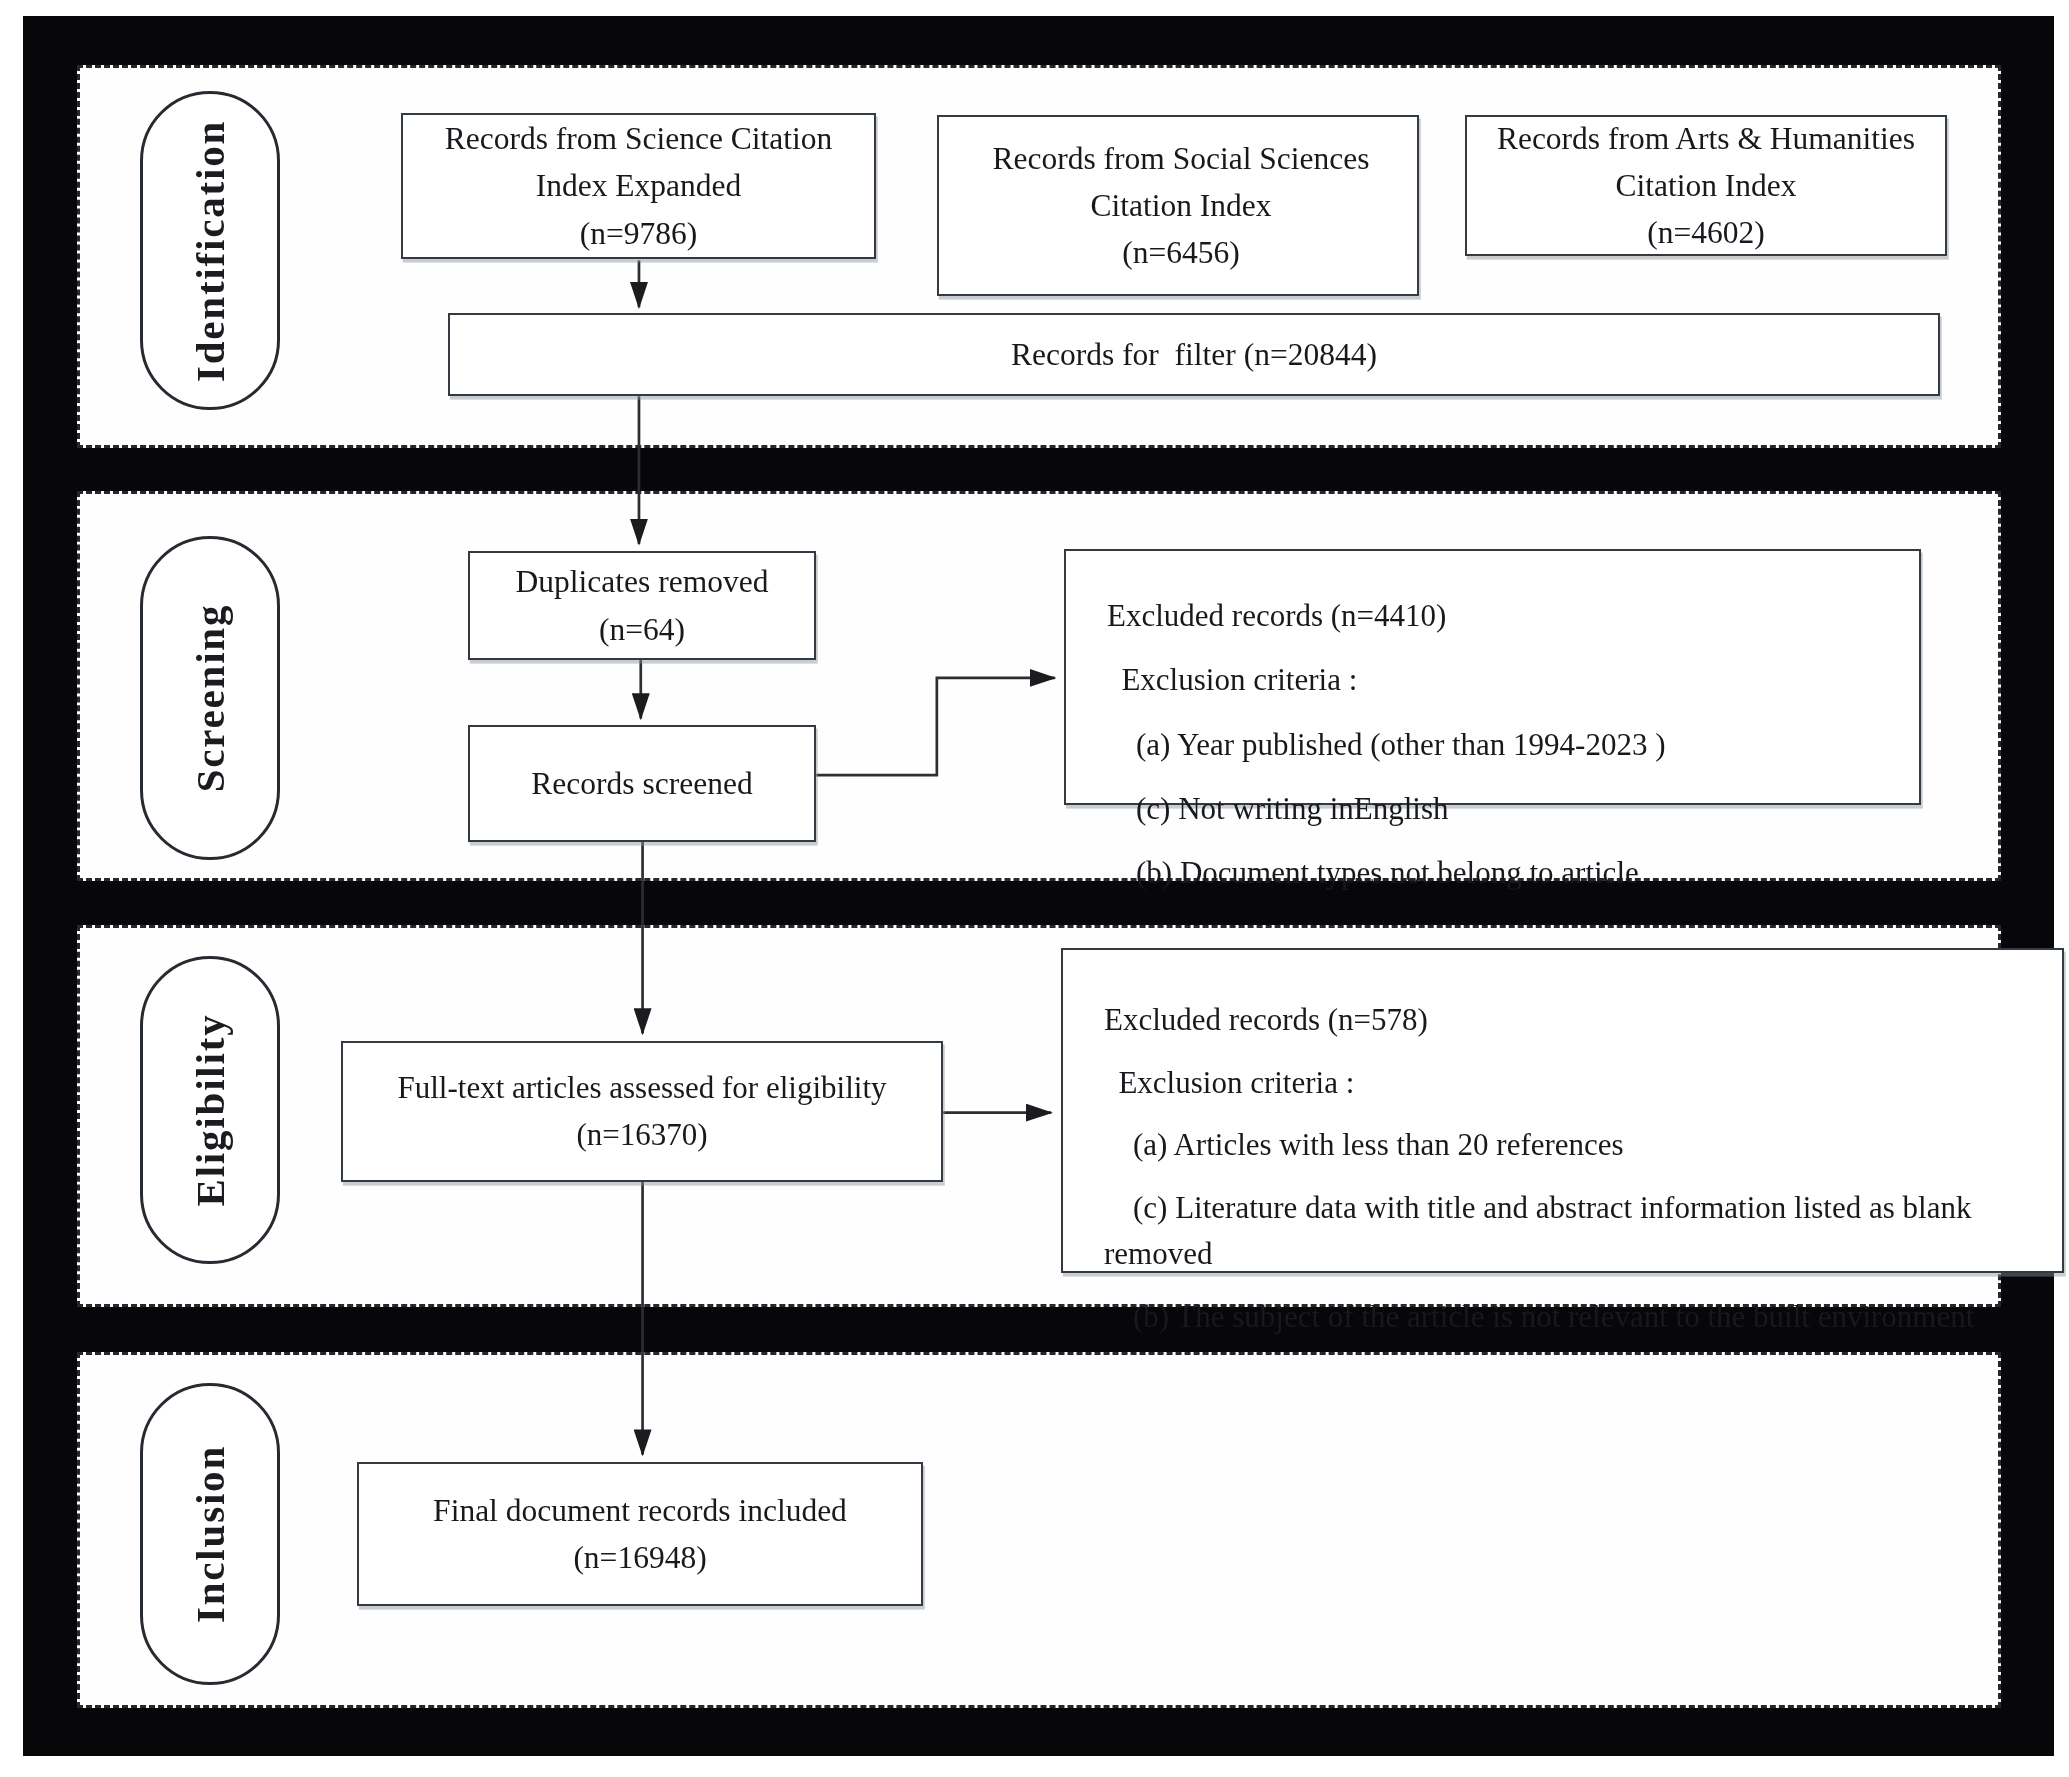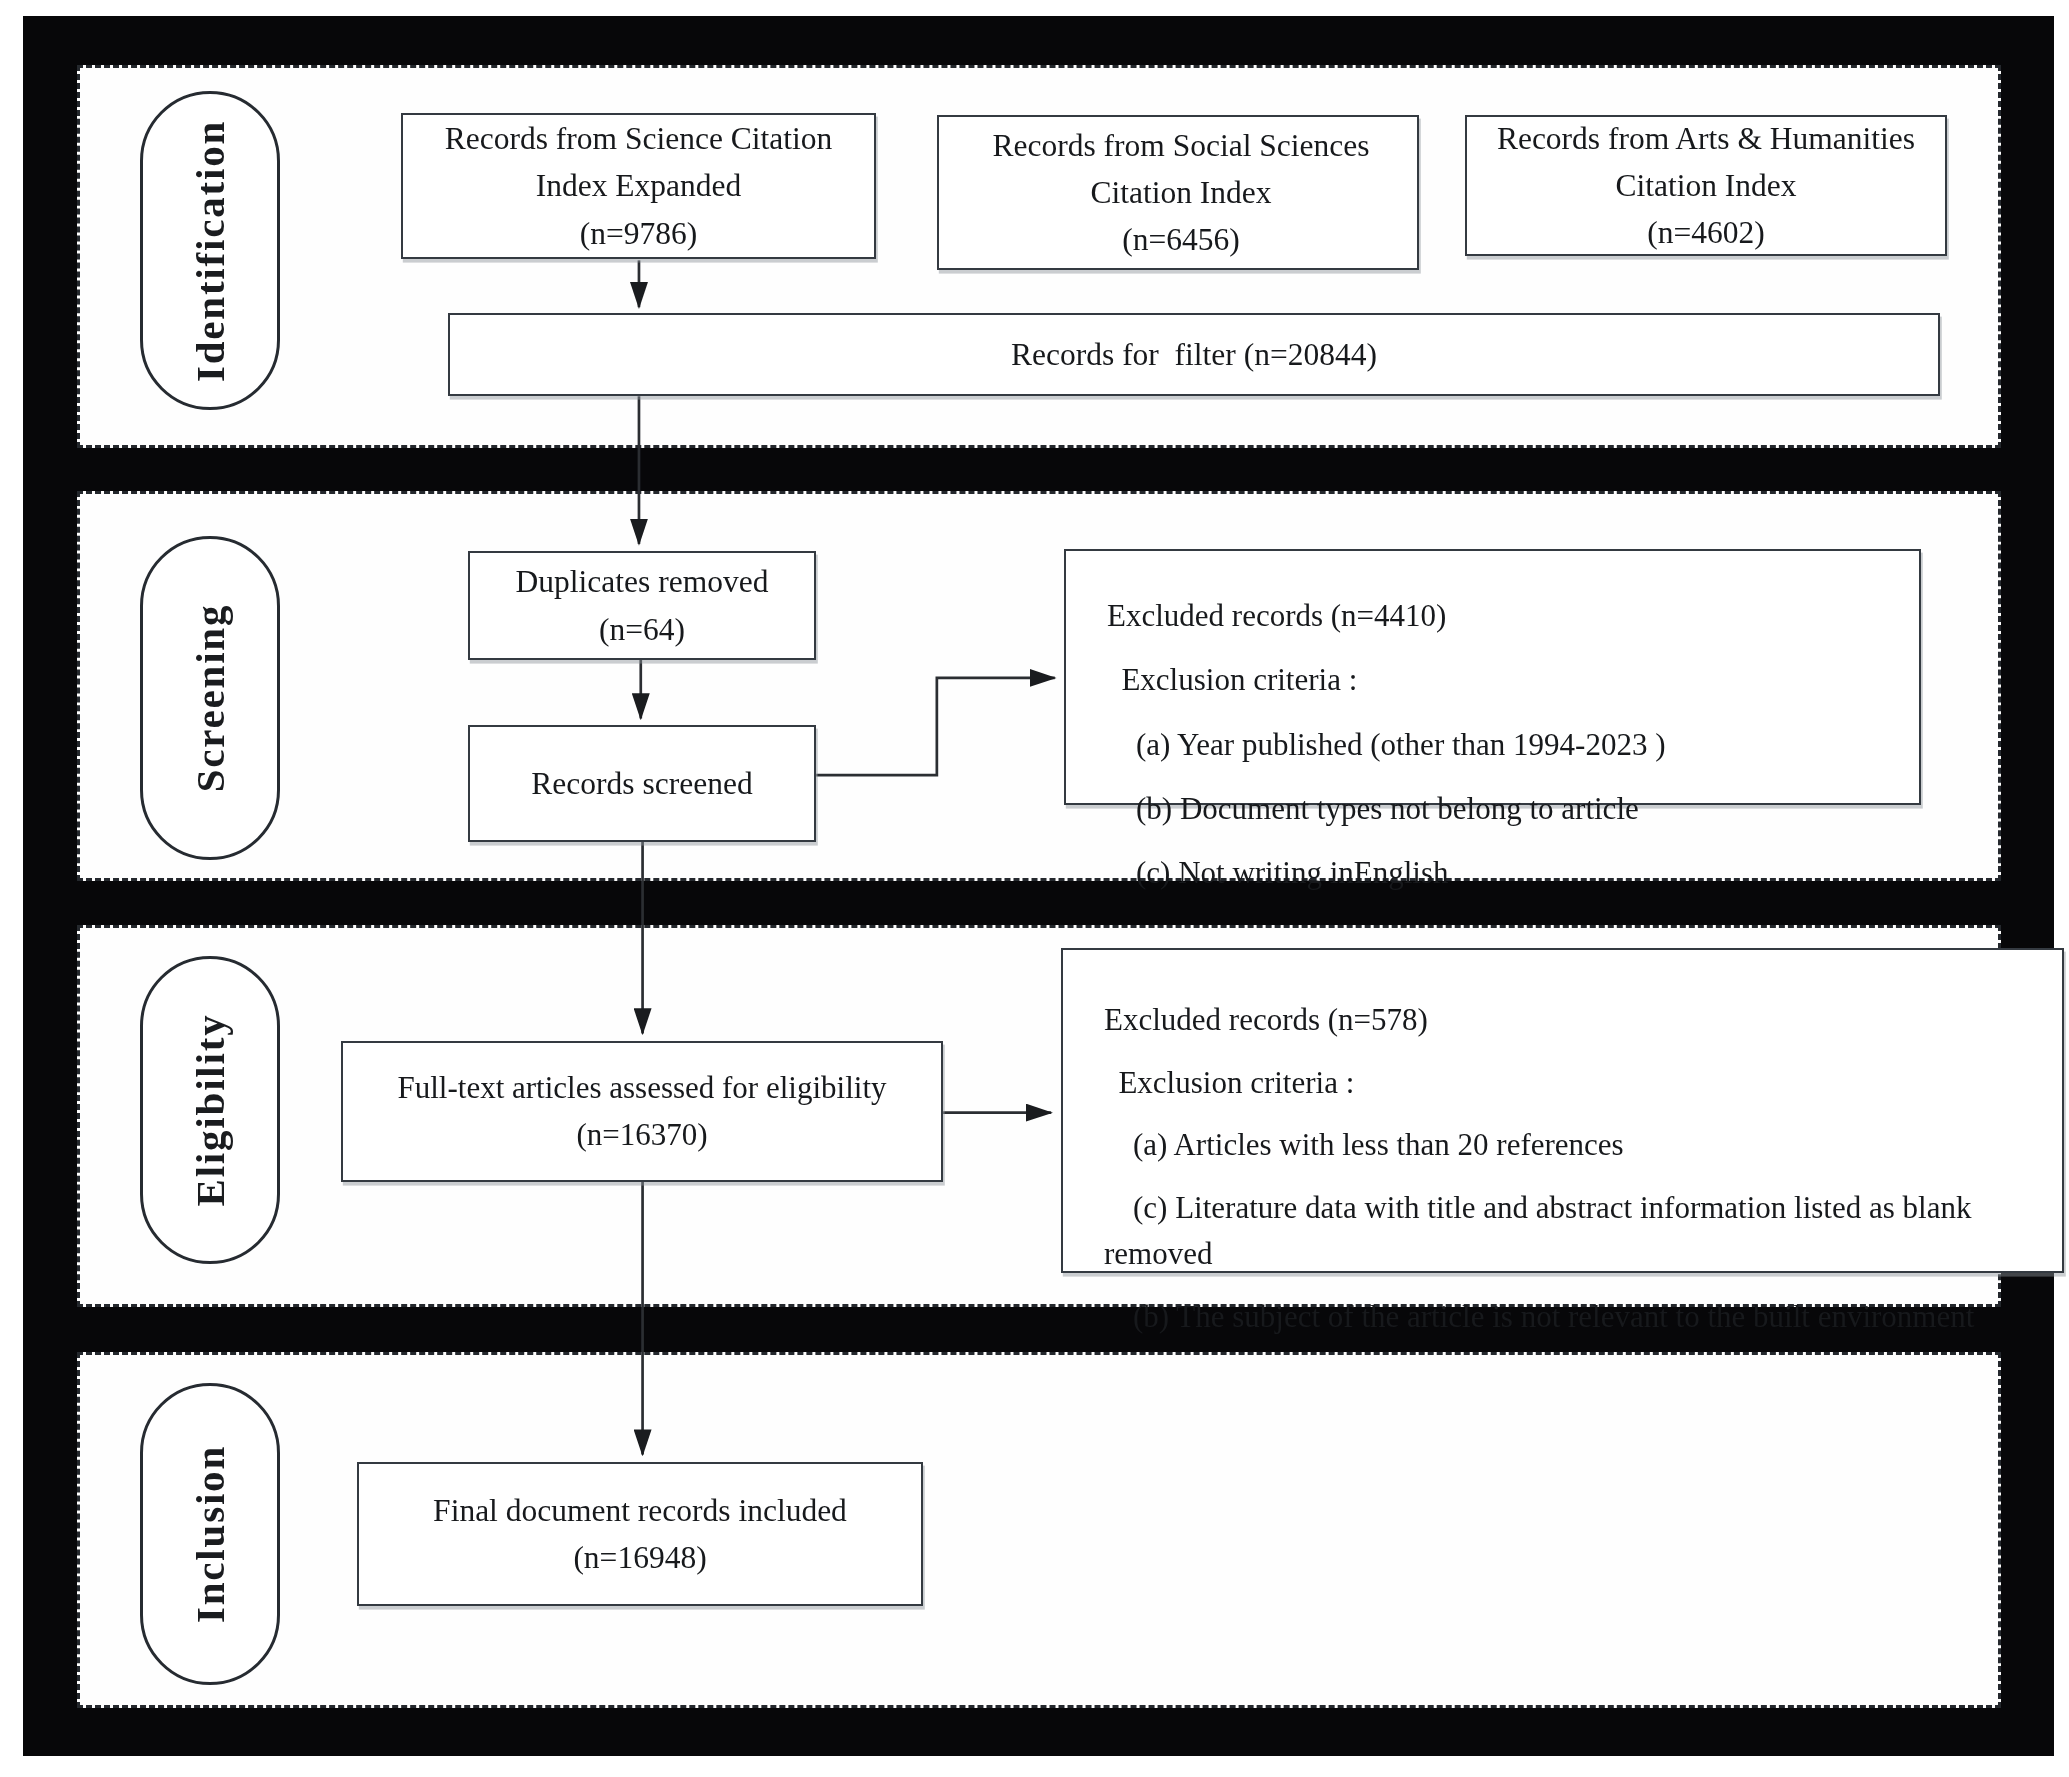--- a/index.html
+++ b/index.html
@@ -37,21 +37,21 @@
 
   .node {
     position:absolute; background:#ffffff; border:2.7px solid #343a41; box-sizing:border-box;
     display:flex; flex-direction:column; align-items:center; justify-content:center;
     text-align:center; font-size:31.5px; line-height:1.5; padding:5.4px 18px;
     box-shadow:1.8px 3.6px 0 rgba(140,146,152,0.45);
   }
   .node .t, .node .n { display:block; }
 
   .node-source-1 { left:401px;  top:113px;  width:475px; height:146px; }
-  .node-source-2 { left:937px; top:115px;  width:482px; height:155px;padding-left:24px; }
+  .node-source-2 { left:937px; top:115px;  width:482px; height:181px;padding-left:24px; }
   .node-source-3 { left:1465px; top:115px;  width:482px; height:141px; }
   .node-filter   { left:448px;  top:313px;  width:1492px; height:83px; white-space:pre-wrap;text-align:center; }
   .node-duplicates { left:468px; top:551px; width:348px; height:109px; }
   .node-screened   { left:468px; top:725px; width:348px; height:117px; }
   .node-fulltext   { left:341px; top:1041px; width:602px; height:141px; font-size:31px; padding:5.4px 7.2px; }
   .node-final      { left:357px; top:1462px; width:566px; height:144px; }
 
   .excl {
     position:absolute; background:#ffffff; border:2.7px solid #343a41; box-sizing:border-box;
     font-size:31px; line-height:1.56; text-align:left;
@@ -128,22 +128,22 @@
   </div>
 
   <div class="node node-screened">
     <span class="t">Records screened</span>
   </div>
 
   <div class="excl excl-screening">
     <p class="crit-header">Excluded records (n=4410)</p>
     <p class="crit-label">Exclusion criteria :</p>
     <p class="crit-item">(a) Year published (other than 1994-2023 )</p>
+    <p class="crit-item">(c) Not writing inEnglish</p>
     <p class="crit-item">(b) Document types not belong to article</p>
-    <p class="crit-item">(c) Not writing inEnglish</p>
   </div>
 
   <div class="node node-fulltext">
     <span class="t">Full-text articles assessed for eligibility</span>
     <span class="n">(n=16370)</span>
   </div>
 
   <div class="excl excl-eligibility">
     <p class="crit-header">Excluded records (n=578)</p>
     <p class="crit-label">Exclusion criteria :</p>

